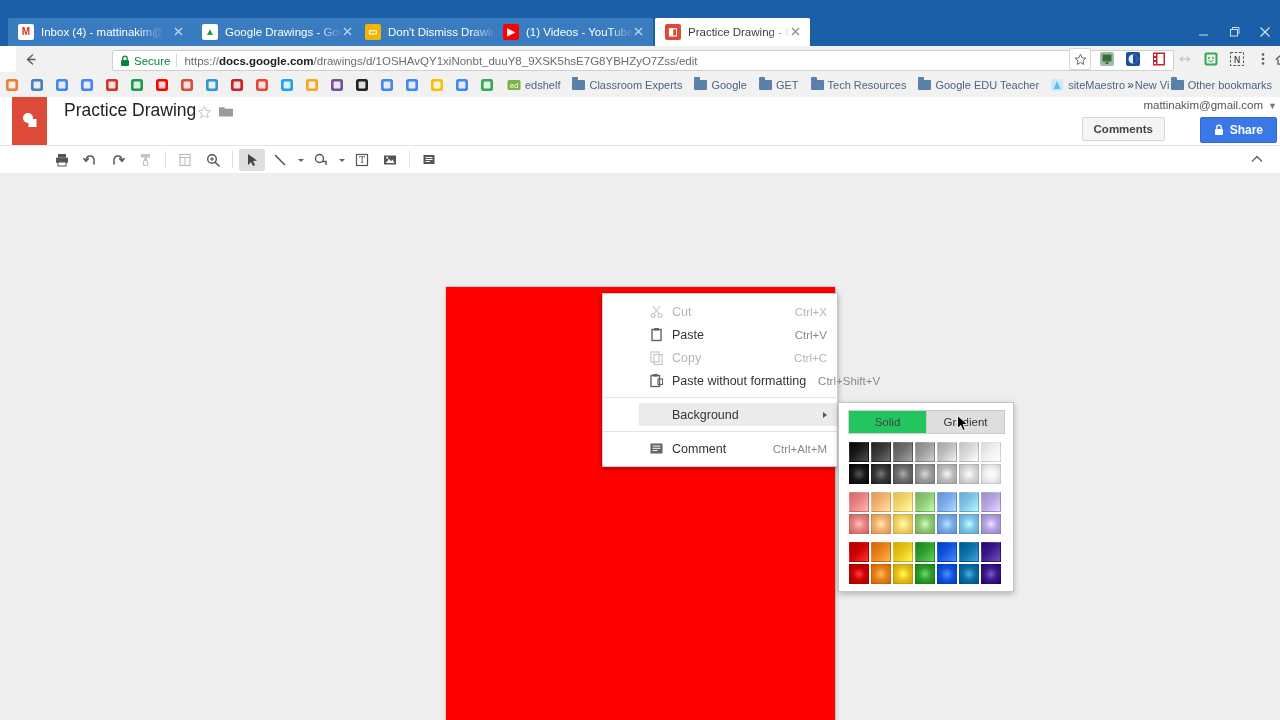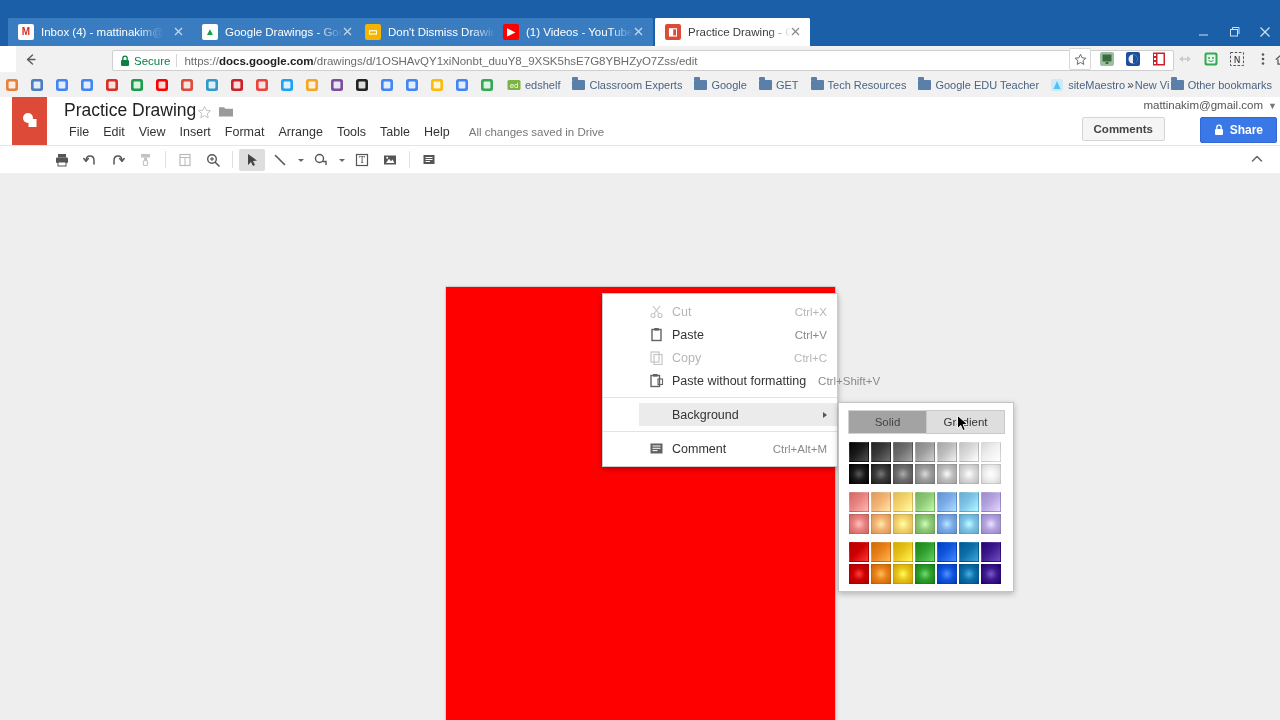--- a/index.html
+++ b/index.html
@@ -174,21 +174,21 @@
   
   .picker{
     position:absolute;left:838px;top:402px;width:174px;height:188px;
     background:#ffffff;border:1px solid #c4c4c4;
     box-shadow:0 2px 6px rgba(0,0,0,.25);
     z-index:45;
   }
   .tabs{position:absolute;left:9px;top:7px;display:flex;}
   .ptab{
     width:77px;height:22px;border:1px solid #d2d2d2;
-    background:#a3a3a3;color:#444;font-size:11.5px;
+    background:#22c55e;color:#444;font-size:11.5px;
     display:flex;align-items:center;justify-content:center;
   }
   .ptab.active{background:#dedede;border-color:#c9c9c9;color:#333;}
   .ptab + .ptab{margin-left:-1px;}
   .swgrid{position:absolute;left:10px;top:39px;}
   .swrow{display:flex;margin-bottom:2px;}
   .swatch{width:20px;height:20px;margin-right:2px;border:1px solid rgba(0,0,0,.10);box-sizing:border-box;}
   .gap{height:6px;}
   .cursor{
     position:absolute;left:957px;top:415px;width:12px;height:18px;z-index:60;
@@ -605,32 +605,20 @@
         <svg width="15" height="15" viewBox="0 0 15 15">
             <polygon points="7.5,1.5 9.3,5.3 13.4,5.8 10.3,8.6 11.2,12.7 7.5,10.6 3.8,12.7 4.7,8.6 1.6,5.8 5.7,5.3" fill="none" stroke="#c2c2c2" stroke-width="1"></polygon>
           </svg>
       </div>
       <div class="moveicon">
         <svg width="16" height="14" viewBox="0 0 16 14">
             <path d="M1 3.2 h5 l1.4 1.6 H15 v7.6 H1 Z" fill="#9a9a9a"></path>
           </svg>
       </div>
 
-      <div class="menubar" id="menubar">
-          <span class="mi">File</span>
-          <span class="mi">Edit</span>
-          <span class="mi">View</span>
-          <span class="mi">Insert</span>
-          <span class="mi">Format</span>
-          <span class="mi">Arrange</span>
-          <span class="mi">Tools</span>
-          <span class="mi">Table</span>
-          <span class="mi">Help</span>
-          <span class="savedtext">All changes saved in Drive</span>
-        </div>
 
       <div class="acct">
         <span>mattinakim@gmail.com</span><span class="caret">▼</span>
       </div>
       <div class="btn-comments">
         <span>Comments</span>
       </div>
       <div class="btn-share">
         <span class="lk">
           <svg width="10" height="12" viewBox="0 0 10 12">

